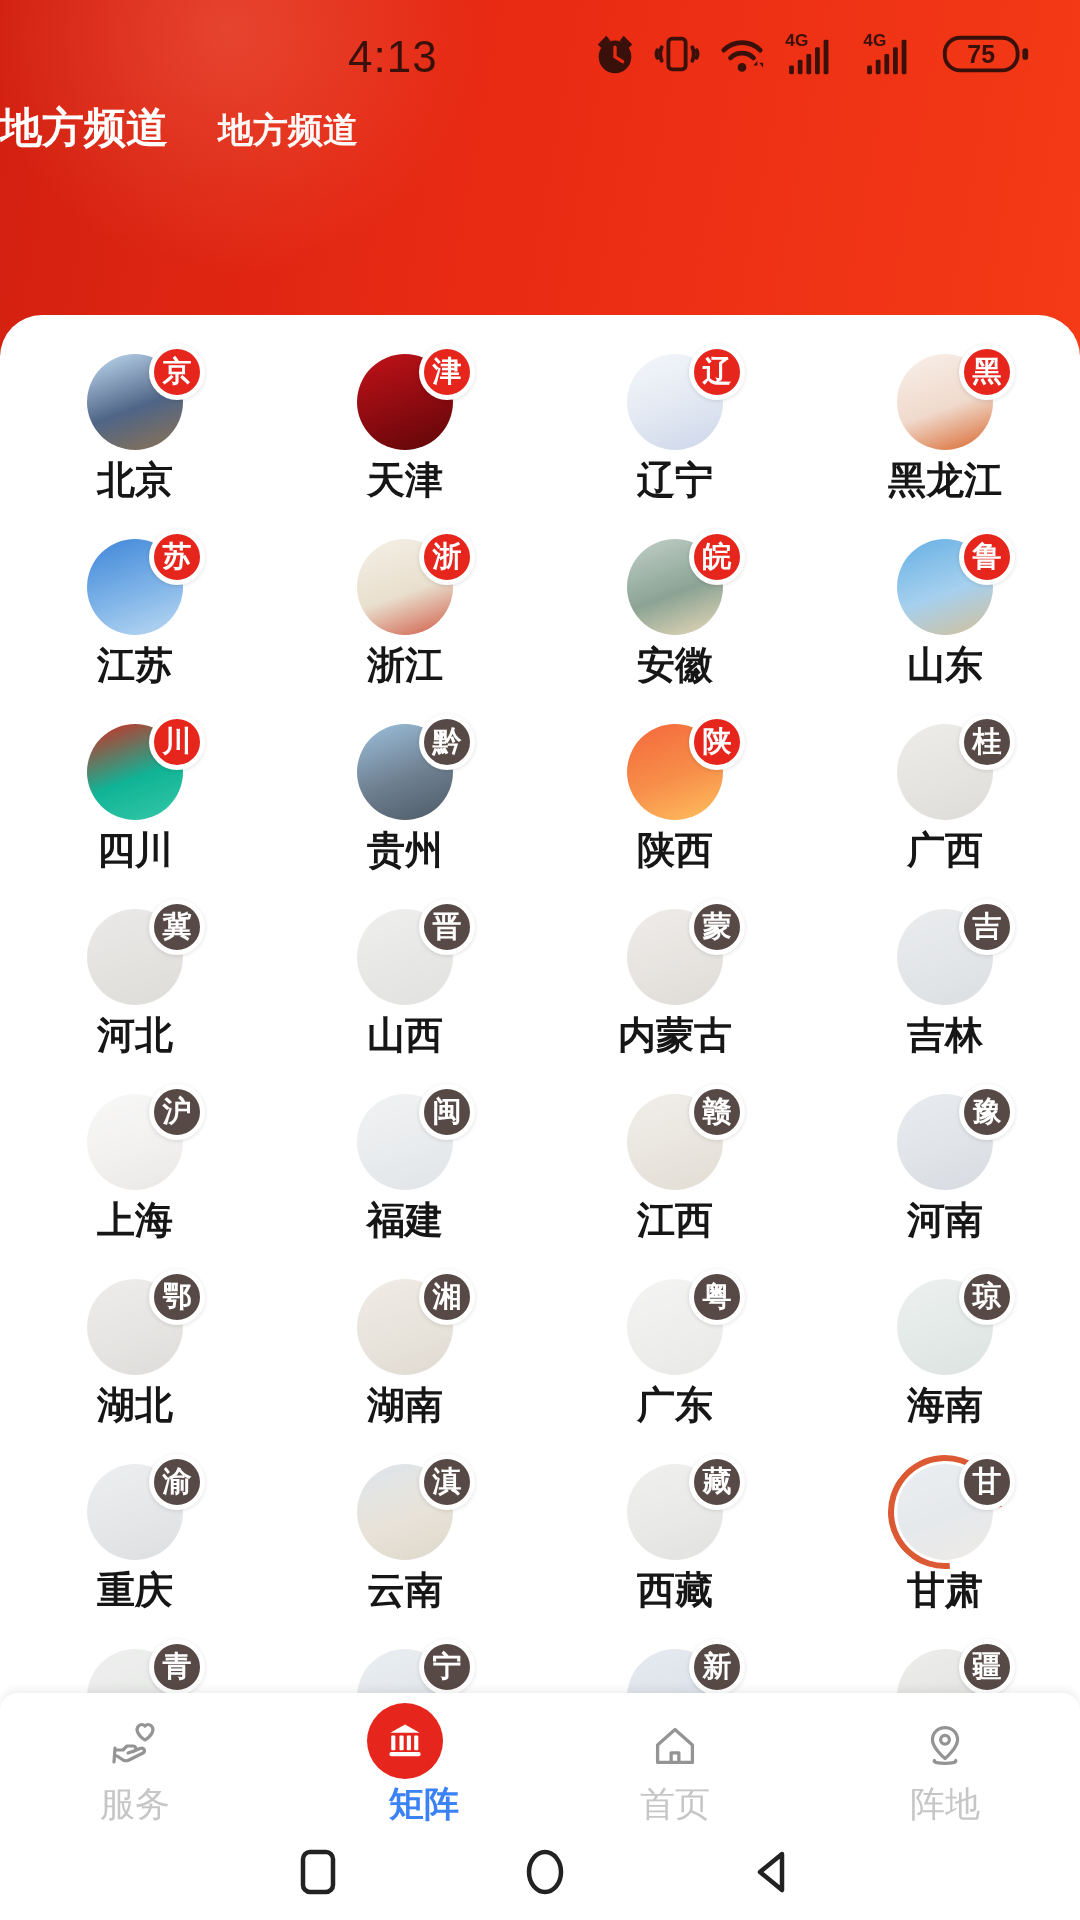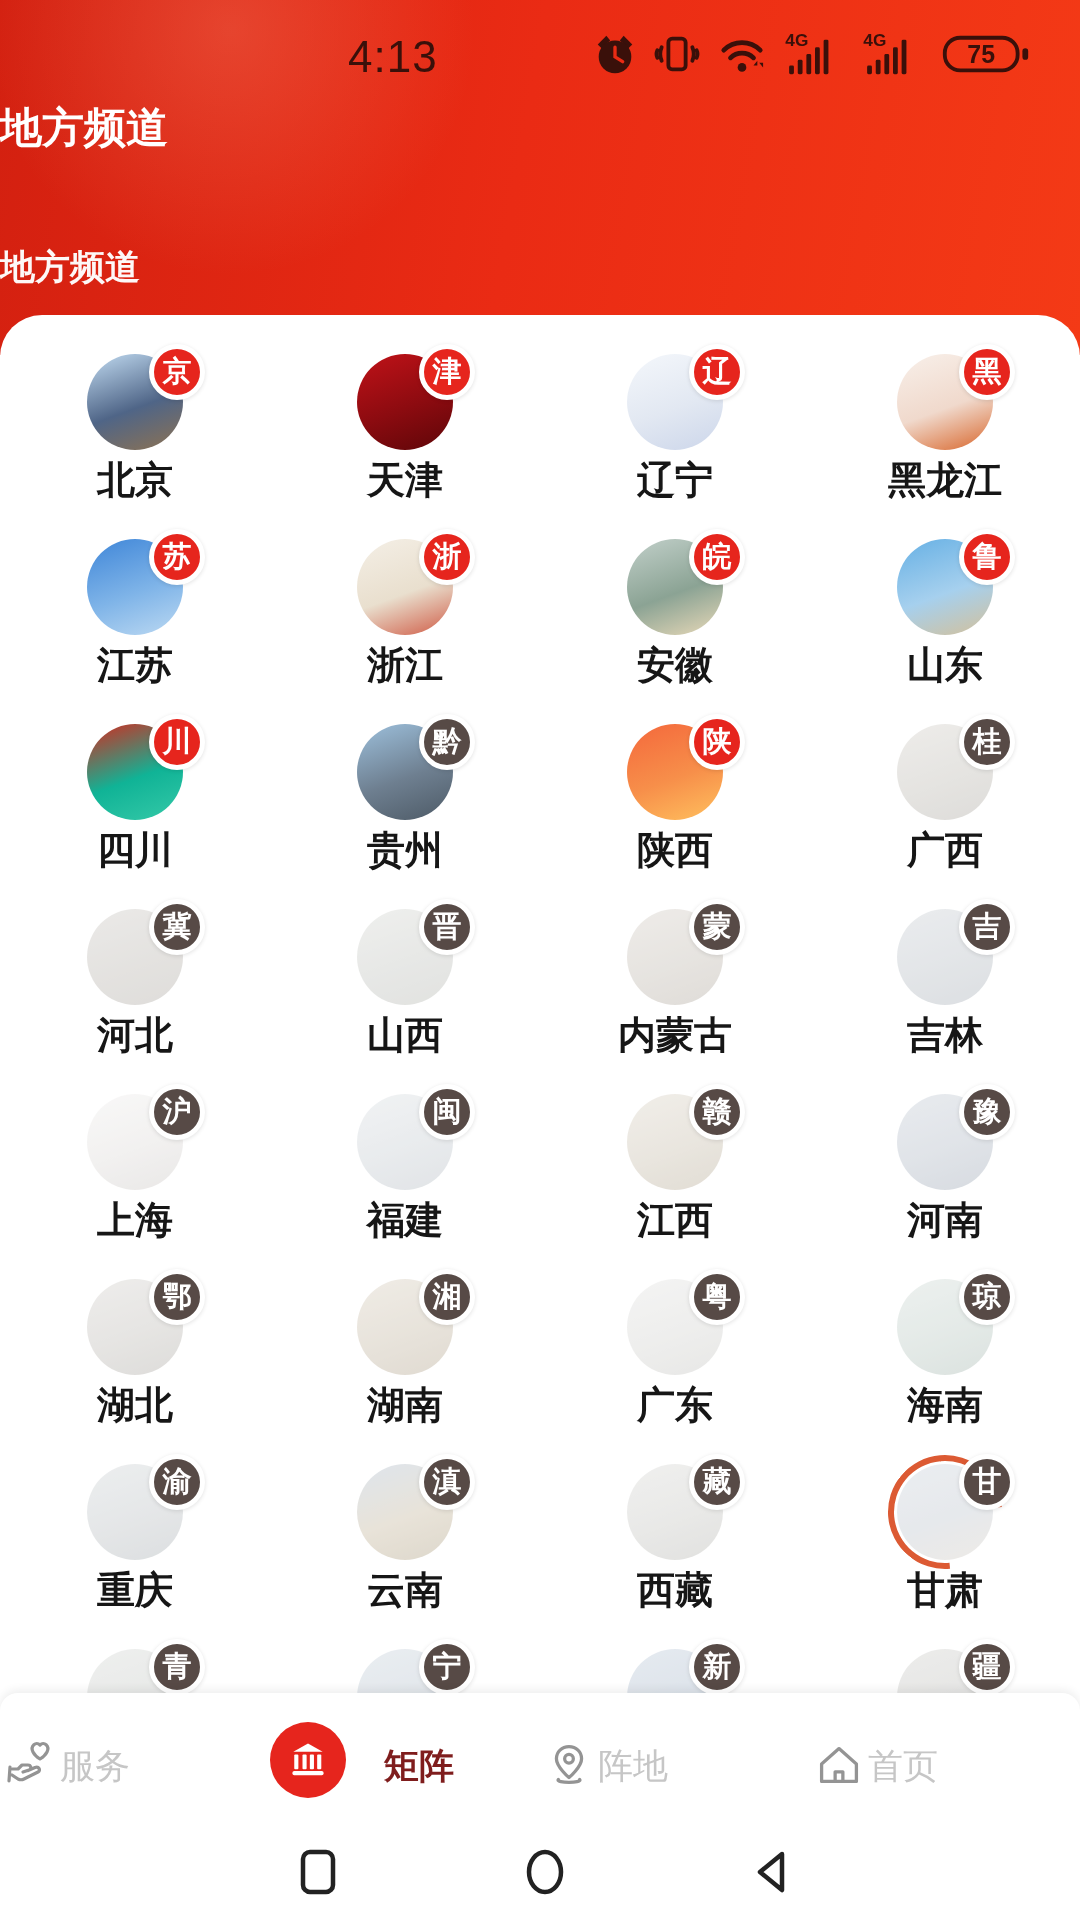--- a/index.html
+++ b/index.html
@@ -12,21 +12,21 @@
     background:
       radial-gradient(circle 340px at 230px 30px, rgba(255,150,120,.28), rgba(255,150,120,0) 72%),
       linear-gradient(100deg,#d32010 0%, #ea2b14 48%, #f43a16 100%);
   }
   .statusbar{ position:absolute; left:0; top:18px; width:1080px; height:70px; color:#3a100a; }
   .time{ position:absolute; left:348px; top:14px; font-size:44px; font-weight:500; letter-spacing:1px; }
   .sicons{ position:absolute; right:48px; top:10px; height:52px; display:flex; align-items:center; gap:16px; }
   .sicons svg{ display:block; }
   .batt-num{ font-size:26px; font-weight:700; fill:#3a100a; }
 
-  .tabs{ position:absolute; left:0; top:100px; width:1080px; display:flex; justify-content:flex-start; align-items:baseline; gap:88px; color:#fff;flex-direction:column; }
+  .tabs{ position:absolute; left:0; top:100px; width:1080px; display:flex; justify-content:flex-start; align-items:baseline; gap:50px; color:#fff; }
   .tab{ font-weight:700; cursor:pointer; }
   .tab.active{ font-size:42px; }
   .tab:not(.active){ font-size:35px; opacity:.97; }
 
   .search{ position:absolute; left:62px; top:186px; width:941px; height:85px; background:#fff; border-radius:43px;
     display:flex; align-items:center; padding-left:52px; }
   .search .mag{ flex:0 0 auto; }
   .search .ph{ margin-left:28px; font-size:38px; color:#b9b9b9; }
 
   
@@ -40,24 +40,24 @@
   .badge{ position:absolute; top:-10px; right:-22px; width:56px; height:56px; border-radius:50%; border:5px solid #fff;
     color:#fff; font-size:29px; font-weight:600; display:flex; align-items:center; justify-content:center;
     box-shadow:0 1px 4px rgba(0,0,0,.12); }
   .badge.red{ background:#e6251d; }
   .badge.dark{ background:#574a46; }
   .plabel{ margin-top:8px; font-size:38px; line-height:44px; font-weight:700; color:#161616; }
 
   
   .bottomnav{ position:absolute; left:0; top:1693px; width:1080px; height:135px; background:#fff;
     border-radius:18px 18px 0 0; box-shadow:0 -3px 10px rgba(0,0,0,.07); display:flex; z-index:5; }
-  .nav-item{ flex:1; display:flex; flex-direction:row; align-items:center; justify-content:flex-start; padding-top:10px; cursor:pointer; }
+  .nav-item{ flex:1; display:flex; flex-direction:column; align-items:center; justify-content:flex-end; padding-top:10px; cursor:pointer; }
   .nav-icon{ height:64px; display:flex; align-items:center; justify-content:center; }
   .nav-label{ margin-top:2px; font-size:35px; color:#c6c6c6; }
-  .nav-item.active .nav-label{ color:#7f1d1d; font-weight:700;margin-left:38px; }
+  .nav-item.active .nav-label{ color:#3b82f6; font-weight:700;margin-left:38px; }
   .nav-blob{ width:76px; height:76px; border-radius:50%; background:#e6251d; display:flex; align-items:center; justify-content:center; margin-top:-12px; }
 
   
   .sysnav{ position:absolute; left:0; top:1828px; width:1080px; height:92px; background:#fff; display:flex; align-items:center; z-index:6; }
   .sys-btn{ position:absolute; top:50%; transform:translate(-50%,-50%); cursor:pointer; }
   .sys-square{ left:318px; } .sys-circle{ left:545px; } .sys-back{ left:772px; }
 </style>
 </head>
 <body>
 
@@ -452,37 +452,37 @@
             <rect x="34" y="18" width="4.5" height="16" rx="1"></rect>
             <rect x="7" y="36" width="34" height="4.5" rx="2"></rect>
           </svg>
         </div>
       </div>
       <div class="nav-label">矩阵</div>
     </div>
 
     <div class="nav-item">
       <div class="nav-icon">
+        <svg width="58" height="58" viewBox="0 0 60 60" fill="none" stroke="#949494" stroke-width="3.4" stroke-linejoin="round">
+          <path d="M12 28 L30 12 L48 28 V46 H12 Z"></path>
+          <path d="M26 46 V36 h8 v10"></path>
+        </svg>
+      </div>
+      <div class="nav-label">首页</div>
+    </div>
+
+    <div class="nav-item">
+      <div class="nav-icon">
         <svg width="58" height="58" viewBox="0 0 60 60" fill="none" stroke="#949494" stroke-width="3.4" stroke-linecap="round" stroke-linejoin="round">
           <path d="M30 10 c-7.5 0 -13 5.5 -13 12.5 C17 31 30 42 30 42 s13 -11 13 -19.5 C43 15.5 37.5 10 30 10 z"></path>
           <circle cx="30" cy="22.5" r="4.5"></circle>
           <path d="M19 44 c-3 4 25 4 22 0"></path>
         </svg>
       </div>
       <div class="nav-label">阵地</div>
-    </div>
-
-    <div class="nav-item">
-      <div class="nav-icon">
-        <svg width="58" height="58" viewBox="0 0 60 60" fill="none" stroke="#949494" stroke-width="3.4" stroke-linejoin="round">
-          <path d="M12 28 L30 12 L48 28 V46 H12 Z"></path>
-          <path d="M26 46 V36 h8 v10"></path>
-        </svg>
-      </div>
-      <div class="nav-label">首页</div>
     </div>
 
   </nav>
 
   <div class="sysnav">
     <span class="sys-btn sys-square">
       <svg width="40" height="48" viewBox="0 0 40 48" fill="none" stroke="#222" stroke-width="4.5">
         <rect x="5" y="4" width="30" height="40" rx="7"></rect>
       </svg>
     </span>

